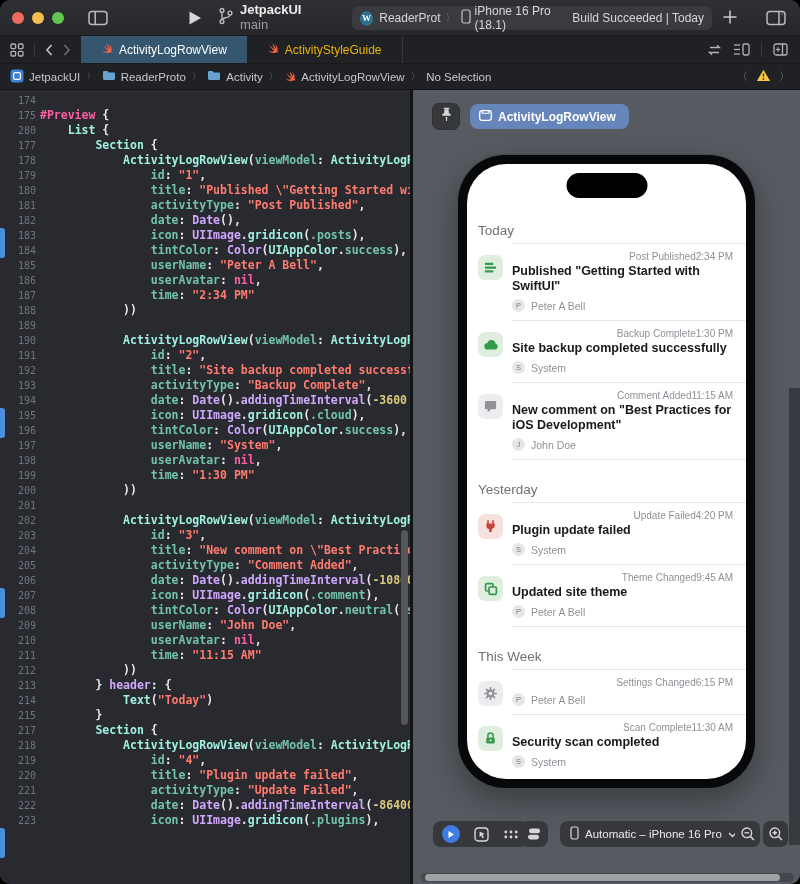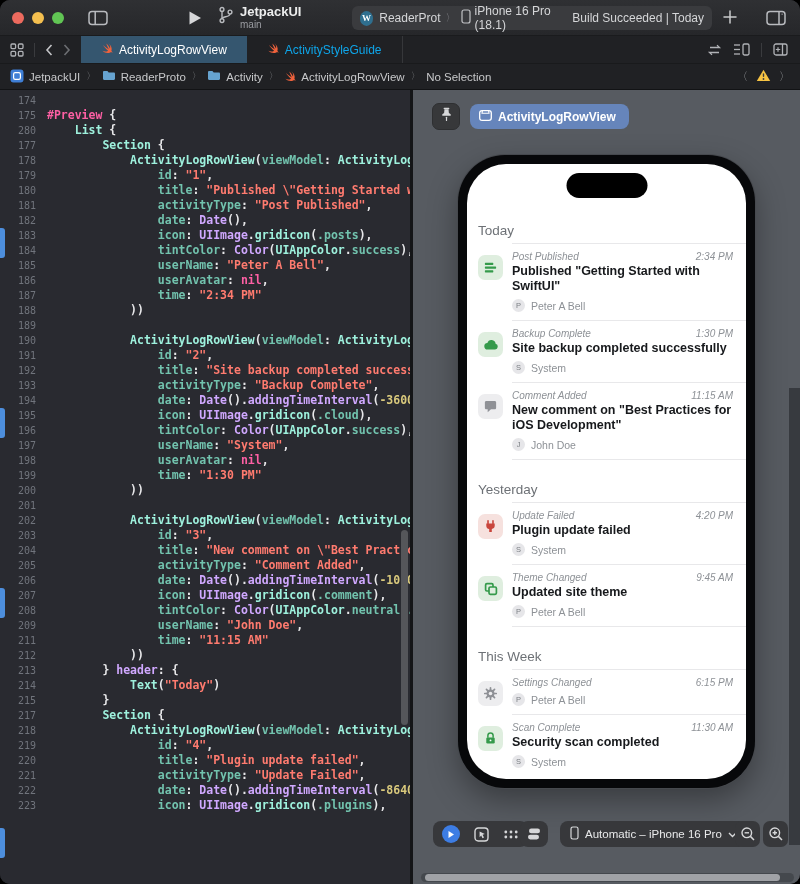--- a/index.html
+++ b/index.html
@@ -9,55 +9,55 @@
   
   .toolbar{flex:0 0 36px;background:linear-gradient(#2f3033,#26272a);border-bottom:1px solid #1a1b1d;display:flex;align-items:center;box-sizing:border-box;position:relative;}
   .tl{width:12px;height:12px;border-radius:50%;margin-left:8px;}
   .tl.red{background:#ec6a5e;margin-left:12px}.tl.yel{background:#f4bf4f}.tl.grn{background:#61c554}
   .tb-icon{display:flex;align-items:center;justify-content:center;background:none;border:none;padding:0;cursor:default;}
   .sidebar-toggle{margin-left:24px;}
   .play-btn{margin-left:80px;}
   .proj-wrap{display:flex;align-items:center;margin-left:16px;}
   .proj-txt{margin-left:6px;line-height:1.1;}
   .proj-name{color:#eceded;font-size:13px;font-weight:bold;}
-  .proj-branch{color:#9a9ca1;font-size:10px;}
+  .proj-branch{color:#9a9ca1;font-size:13px;}
   .scheme-pill{position:absolute;left:352px;top:6px;width:360px;height:24px;background:#3a3b3e;border-radius:6px;display:flex;align-items:center;font-size:12px;color:#d5d6d8;padding:0 8px;box-sizing:border-box;}
   .wp-badge{width:15px;height:15px;border-radius:50%;background:#2f6f8f;color:#fff;font-size:9px;font-weight:bold;display:flex;align-items:center;justify-content:center;font-family:"Liberation Serif",serif;}
   .scheme-name{margin-left:6px;}
   .crumb-sep{color:#85878b;margin:0 5px;font-size:10px;}
   .dest-label{margin-left:4px;}
   .build-status{margin-left:auto;color:#d5d6d8;white-space:pre;}
   .build-status b{font-weight:normal;}
   .plus-btn{position:absolute;left:723px;top:10px;}
   .rpanel-btn{position:absolute;left:766px;top:10px;}
 
   
   .tabbar{flex:0 0 28px;background:#202124;border-bottom:1px solid #191a1c;display:flex;align-items:stretch;box-sizing:border-box;font-size:12px;}
   .tabbar .nav{display:flex;align-items:center;gap:10px;padding:0 10px;}
   .vt-sep{width:1px;height:14px;background:#3a3b3e;align-self:center;}
-  .tab{display:flex;align-items:center;justify-content:center;gap:6px;padding:0 20px;color:#0ea5e9;}
+  .tab{display:flex;align-items:center;justify-content:center;gap:6px;padding:0 20px;color:#eab308;}
   .tab.active{background:#35566f;color:#fff;}
   .tab.inactive{border-right:1px solid #36373a;}
   .tabbar .right{margin-left:auto;display:flex;align-items:center;gap:11px;padding:0 12px;}
 
   
   .jumpbar{flex:0 0 26px;background:#202124;border-bottom:1px solid #121315;display:flex;align-items:center;font-size:11.5px;color:#c7c8ca;padding:0 10px;box-sizing:border-box;}
   .jb-item{display:flex;align-items:center;gap:5px;}
   .jb-sep{color:#7f8185;margin:0 6px;font-size:9.5px;}
   .jb-right{margin-left:auto;display:flex;align-items:center;gap:8px;color:#9fa1a5;}
   .jb-chev{font-size:11px;color:#8b8d91;}
 
   
   .main{flex:1;display:flex;min-height:0;}
 
   
   .editor{width:410px;flex:0 0 410px;position:relative;background:#292a30;overflow:hidden;font-family:"DejaVu Sans Mono","Liberation Mono",monospace;font-size:11.5px;line-height:15px;}
   #code-area{padding-top:3px;}
   .code-line{height:15px;white-space:pre;font-weight:bold;overflow:hidden;}
-  .gut{display:inline-block;width:30px;text-align:right;margin-left:6px;margin-right:11px;color:#70747c;font-size:10px;font-weight:normal;}
+  .gut{display:inline-block;width:30px;text-align:right;margin-left:6px;margin-right:4px;color:#70747c;font-size:10px;font-weight:normal;}
   .tk-w{color:#e8e8ea}.tk-k{color:#fc5fa3}.tk-s{color:#ff7b6f}.tk-t{color:#9ef1dd}.tk-y{color:#d0a8ff}.tk-p{color:#72c3ae}.tk-n{color:#d9c97c}
   .chbar{position:absolute;left:0;width:5px;border-radius:0 3px 3px 0;background:#4d8edc;}
   .ed-thumb{position:absolute;right:2px;top:440px;width:7px;height:195px;background:#55565a;border-radius:4px;}
   .divider{width:3px;flex:0 0 3px;background:#141517;}
 
   
   .canvas{flex:1;position:relative;background:#575b61;overflow:hidden;}
   .pin-btn{position:absolute;left:19px;top:13px;width:28px;height:27px;background:#37383a;border:1px solid #2e2f31;border-radius:7px;display:flex;align-items:center;justify-content:center;box-sizing:border-box;}
   .pv-pill{position:absolute;left:57px;top:14px;height:25px;background:#6685bb;border-radius:8px;color:#fff;display:flex;align-items:center;gap:6px;padding:0 13px 0 9px;font-size:12px;font-weight:bold;}
   .cv-scrollstrip{position:absolute;right:0;top:298px;width:11px;height:457px;background:rgba(24,26,29,0.5);}
@@ -65,21 +65,21 @@
   
   .phone{position:absolute;left:45px;top:65px;width:297px;height:633px;background:#07080a;border-radius:47px;padding:9px;box-sizing:border-box;box-shadow:0 0 0 1px #46494e,0 12px 30px rgba(0,0,0,.35);}
   .screen{width:100%;height:100%;background:#fff;border-radius:39px;overflow:hidden;position:relative;}
   .island{position:absolute;top:9px;left:50%;transform:translateX(-50%);width:81px;height:25px;background:#000;border-radius:13px;}
   .list{position:absolute;top:46px;left:0;right:0;}
   .sec-h{padding:22px 13px 5px 11px;font-size:13.5px;color:#6d7176;}
   .sec-h.first{padding-top:13px;}
   .sep{height:1px;background:#e8e8ea;margin-left:45px;}
   .rowi{position:relative;padding:7px 13px 8px 45px;}
   .icn{position:absolute;left:11px;top:11px;width:25px;height:25px;border-radius:7px;display:flex;align-items:center;justify-content:center;}
-  .type-line{display:flex;justify-content:space-between;font-size:10px;color:#8d9196;margin-bottom:2px;font-style:italic;}
+  .type-line{display:flex;justify-content:flex-end;font-size:10px;color:#8d9196;margin-bottom:2px;}
   .rtitle{font-size:12.5px;font-weight:bold;color:#17191c;line-height:15px;}
   .userline{display:flex;align-items:center;gap:6px;margin-top:5px;font-size:10.5px;color:#8d9196;}
   .av{width:13px;height:13px;border-radius:50%;background:#e6e6e9;color:#7a7e83;font-size:7.5px;display:flex;align-items:center;justify-content:center;flex:0 0 13px;}
 
   
   .cv-group{position:absolute;top:731px;background:#37383b;border-radius:8px;height:26px;display:flex;align-items:center;gap:14px;padding:0 9px;box-sizing:border-box;}
   .g1{left:20px;}
   .g2{left:107px;padding:0 6px;}
   .dd{left:147px;font-size:11.5px;color:#e8e9ea;gap:6px;padding:0 10px;}
   .zbtn{position:absolute;top:731px;width:25px;height:26px;background:#37383b;border-radius:7px;display:flex;align-items:center;justify-content:center;}
@@ -313,20 +313,21 @@
           <div class="code-line"><span class="gut">200</span><span class="tk-w">            ))</span></div>
           <div class="code-line"><span class="gut">201</span></div>
           <div class="code-line"><span class="gut">202</span><span class="tk-w">            </span><span class="tk-t">ActivityLogRowView</span><span class="tk-w">(</span><span class="tk-p">viewModel</span><span class="tk-w">: </span><span class="tk-t">ActivityLogR</span></div>
           <div class="code-line"><span class="gut">203</span><span class="tk-w">                </span><span class="tk-p">id</span><span class="tk-w">: </span><span class="tk-s">"3"</span><span class="tk-w">,</span></div>
           <div class="code-line"><span class="gut">204</span><span class="tk-w">                </span><span class="tk-p">title</span><span class="tk-w">: </span><span class="tk-s">"New comment on \"Best Practice</span></div>
           <div class="code-line"><span class="gut">205</span><span class="tk-w">                </span><span class="tk-p">activityType</span><span class="tk-w">: </span><span class="tk-s">"Comment Added"</span><span class="tk-w">,</span></div>
           <div class="code-line"><span class="gut">206</span><span class="tk-w">                </span><span class="tk-p">date</span><span class="tk-w">: </span><span class="tk-y">Date</span><span class="tk-w">().</span><span class="tk-y">addingTimeInterval</span><span class="tk-w">(</span><span class="tk-n">-10800</span></div>
           <div class="code-line"><span class="gut">207</span><span class="tk-w">                </span><span class="tk-p">icon</span><span class="tk-w">: </span><span class="tk-y">UIImage</span><span class="tk-w">.</span><span class="tk-t">gridicon</span><span class="tk-w">(</span><span class="tk-p">.comment</span><span class="tk-w">),</span></div>
           <div class="code-line"><span class="gut">208</span><span class="tk-w">                </span><span class="tk-p">tintColor</span><span class="tk-w">: </span><span class="tk-y">Color</span><span class="tk-w">(</span><span class="tk-t">UIAppColor</span><span class="tk-w">.</span><span class="tk-p">neutral</span><span class="tk-w">(</span><span class="tk-p">.s</span></div>
           <div class="code-line"><span class="gut">209</span><span class="tk-w">                </span><span class="tk-p">userName</span><span class="tk-w">: </span><span class="tk-s">"John Doe"</span><span class="tk-w">,</span></div>
+          <div class="code-line"><span class="gut">210</span><span class="tk-w">                </span><span class="tk-p">userAvatar</span><span class="tk-w">: </span><span class="tk-k">nil</span><span class="tk-w">,</span></div>
           <div class="code-line"><span class="gut">211</span><span class="tk-w">                </span><span class="tk-p">time</span><span class="tk-w">: </span><span class="tk-s">"11:15 AM"</span></div>
           <div class="code-line"><span class="gut">212</span><span class="tk-w">            ))</span></div>
           <div class="code-line"><span class="gut">213</span><span class="tk-w">        } </span><span class="tk-y">header</span><span class="tk-w">: {</span></div>
           <div class="code-line"><span class="gut">214</span><span class="tk-w">            </span><span class="tk-t">Text</span><span class="tk-w">(</span><span class="tk-s">"Today"</span><span class="tk-w">)</span></div>
           <div class="code-line"><span class="gut">215</span><span class="tk-w">        }</span></div>
           <div class="code-line"><span class="gut">217</span><span class="tk-w">        </span><span class="tk-t">Section</span><span class="tk-w"> {</span></div>
           <div class="code-line"><span class="gut">218</span><span class="tk-w">            </span><span class="tk-t">ActivityLogRowView</span><span class="tk-w">(</span><span class="tk-p">viewModel</span><span class="tk-w">: </span><span class="tk-t">ActivityLogR</span></div>
           <div class="code-line"><span class="gut">219</span><span class="tk-w">                </span><span class="tk-p">id</span><span class="tk-w">: </span><span class="tk-s">"4"</span><span class="tk-w">,</span></div>
           <div class="code-line"><span class="gut">220</span><span class="tk-w">                </span><span class="tk-p">title</span><span class="tk-w">: </span><span class="tk-s">"Plugin update failed"</span><span class="tk-w">,</span></div>
           <div class="code-line"><span class="gut">221</span><span class="tk-w">                </span><span class="tk-p">activityType</span><span class="tk-w">: </span><span class="tk-s">"Update Failed"</span><span class="tk-w">,</span></div>

